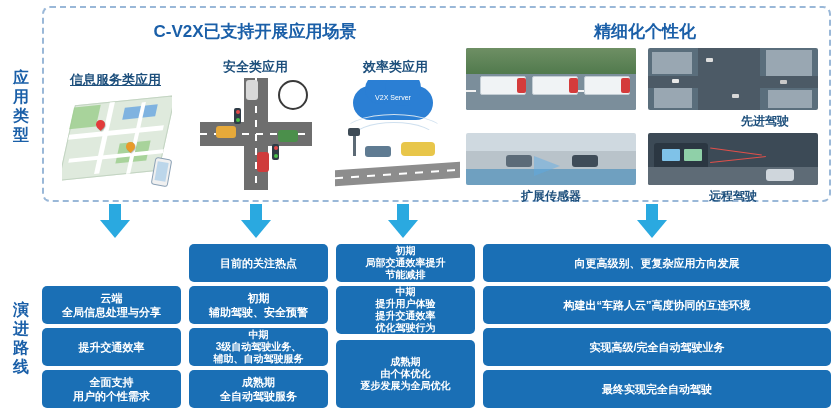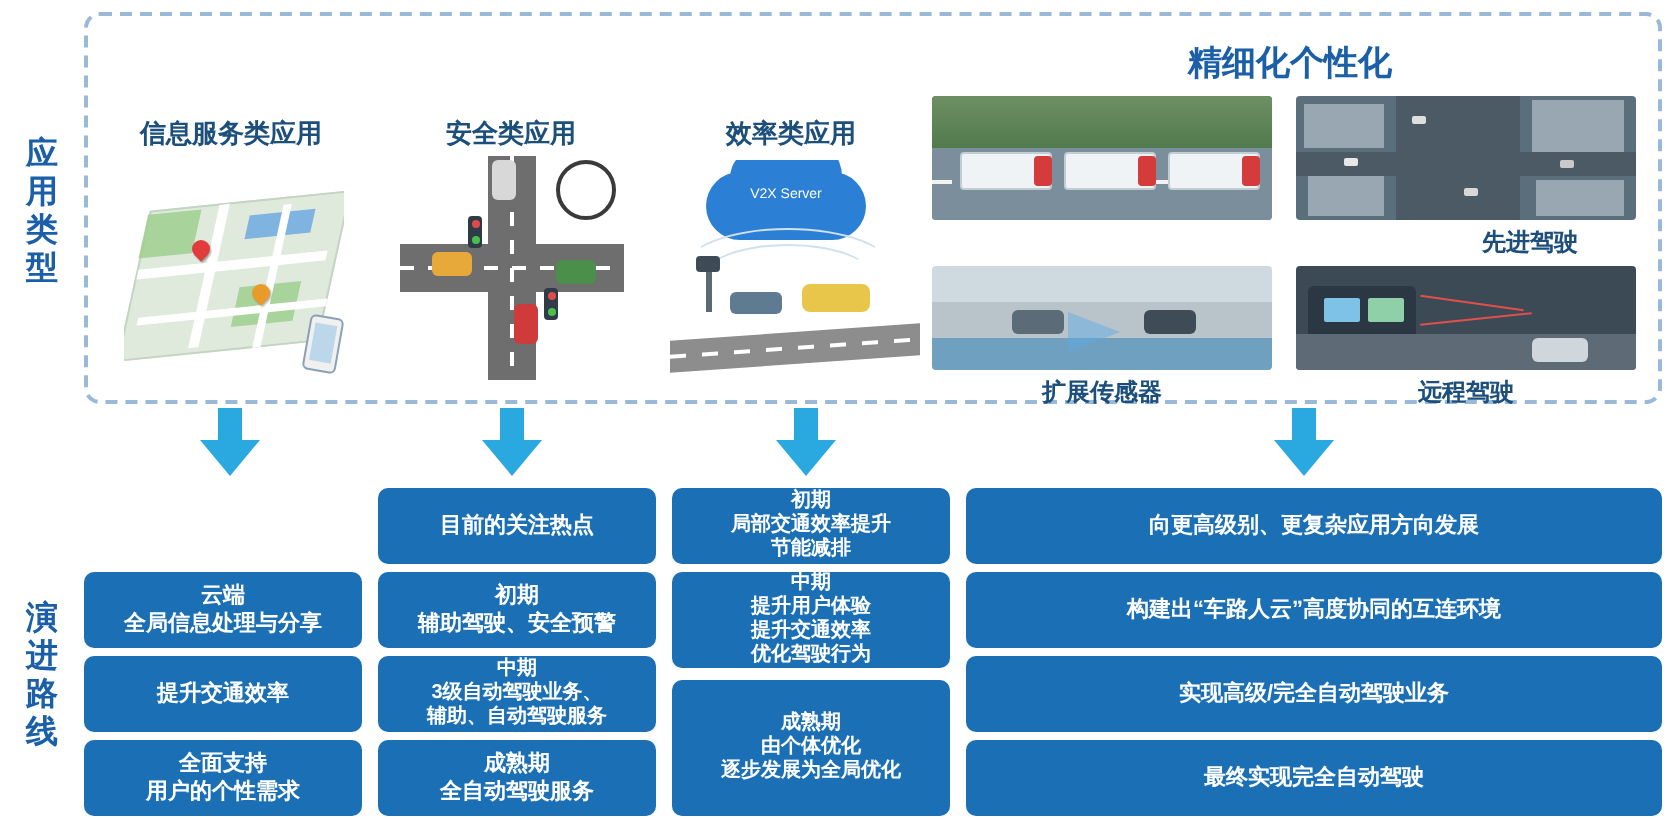--- a/index.html
+++ b/index.html
@@ -57,21 +57,21 @@
   #title-right { left: 470px; top: 20px; width: 350px; }
 
   .col-title {
     position: absolute;
     color: #1d4f7c;
     font-weight: bold;
     font-size: 13px;
     text-align: center;
     white-space: nowrap;
   }
-  #coltitle-0 { left: 48px; top: 58px; width: 135px; }
+  #coltitle-0 { left: 48px; top: 71px; width: 135px; text-decoration: underline; }
   #coltitle-1 { left: 188px; top: 58px; width: 135px; }
   #coltitle-2 { left: 328px; top: 58px; width: 135px; }
 
   
   .illus {
     position: absolute;
     overflow: hidden;
   }
 
   
@@ -415,20 +415,21 @@
 用
 类
 型</div>
   <div class="vlabel" id="vlabel-evo">演
 进
 路
 线</div>
 
   <div class="dashed-box"></div>
 
+  <div class="top-title" id="title-left">C-V2X已支持开展应用场景</div>
   <div class="top-title" id="title-right">精细化个性化</div>
 
   <div class="col-title" id="coltitle-0">信息服务类应用</div>
   <div class="col-title" id="coltitle-1">安全类应用</div>
   <div class="col-title" id="coltitle-2">效率类应用</div>
 
   <div class="illus" id="illus-info">
     <div class="map-base"></div>
     <div class="map-green" style="left:10px; top:26px; width:26px; height:22px;"></div>
     <div class="map-green" style="left:56px; top:62px; width:30px; height:20px;"></div>

